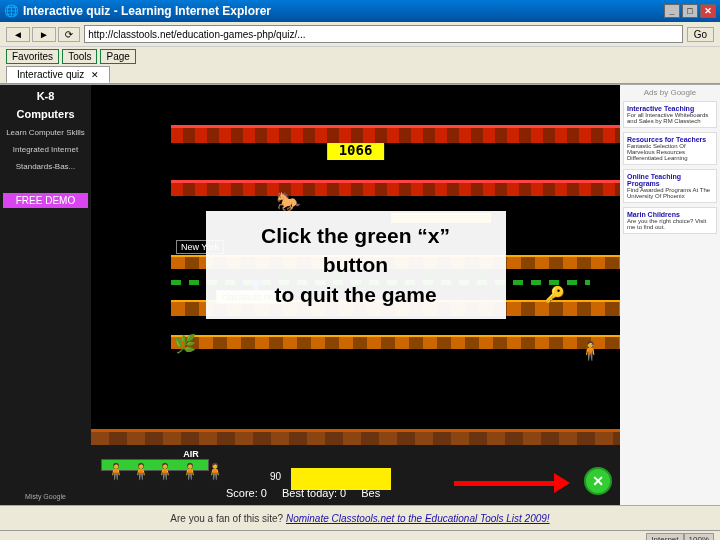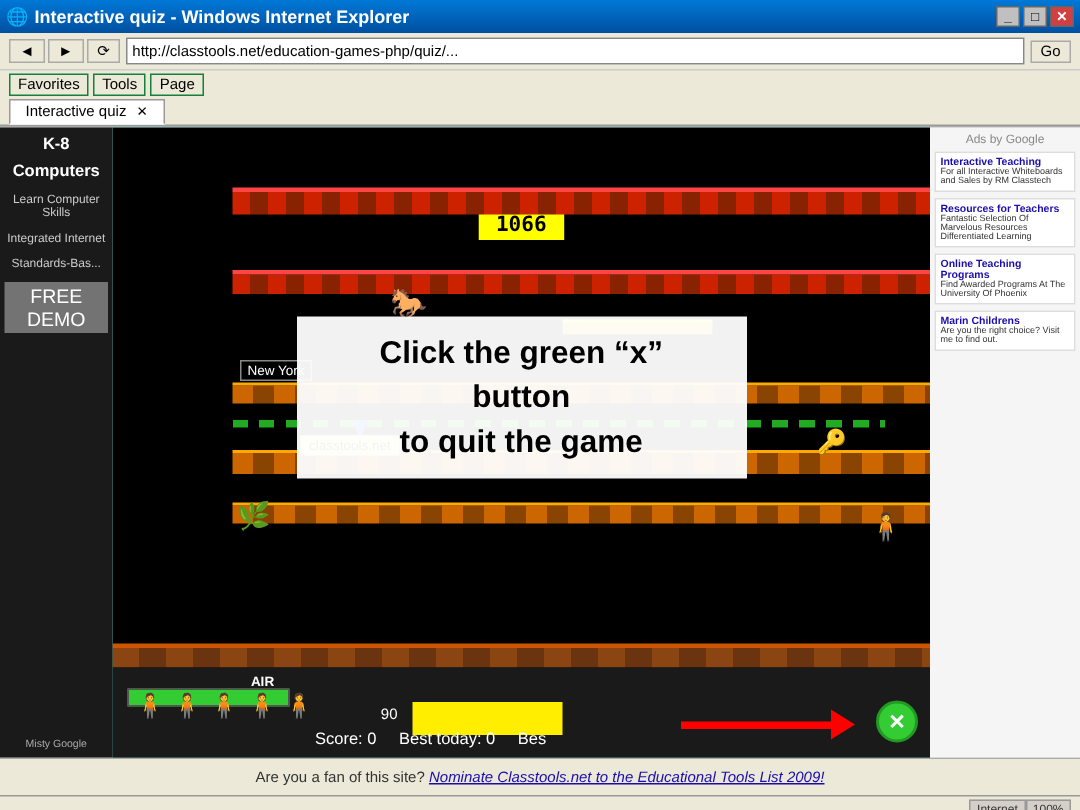--- a/index.html
+++ b/index.html
@@ -77,35 +77,35 @@
     .tab-close { font-size: 9px; margin-left: 4px; }
 
     
     .content-area {
       display: flex;
       height: 420px;
     }
 
     
     .sidebar {
-      width: 75px;
+      width: 91px;
       background: #1a1a1a;
       color: white;
       font-size: 9px;
       text-align: center;
       padding: 5px 3px;
       display: flex;
       flex-direction: column;
       gap: 4px;
     }
     .sidebar-title { font-size: 11px; font-weight: bold; color: white; margin-bottom: 2px; }
     .sidebar-item { font-size: 8px; color: #ccc; padding: 2px 0; }
     .sidebar-badge {
-      background: #737373; color: white; padding: 2px 4px;
-      font-size: 13px; text-align: center; margin: 2px 0;
+      background: #d946ef; color: white; padding: 2px 4px;
+      font-size: 10px; text-align: center; margin: 16px 0;
     }
     .sidebar-logo { color: #aaa; font-size: 7px; margin-top: auto; }
 
     
     .game-area {
       flex: 1;
       background: #0f766e;
       position: relative;
       overflow: hidden;
     }
@@ -280,21 +280,21 @@
       height: 22px;
       background: #ffee00;
     }
   </style>
 </head>
 <body>
 
 <div class="titlebar">
   <div class="titlebar-left">
     <span>🌐</span>
-    <span>Interactive quiz - Windows Internet Explorer</span>
+    <span>Interactive quiz - Learning Internet Explorer</span>
   </div>
   <div class="titlebar-buttons">
     <div class="tb-btn">_</div>
     <div class="tb-btn">□</div>
     <div class="tb-btn close">✕</div>
   </div>
 </div>
 
 <div class="browser-chrome">
   <div class="address-bar">

